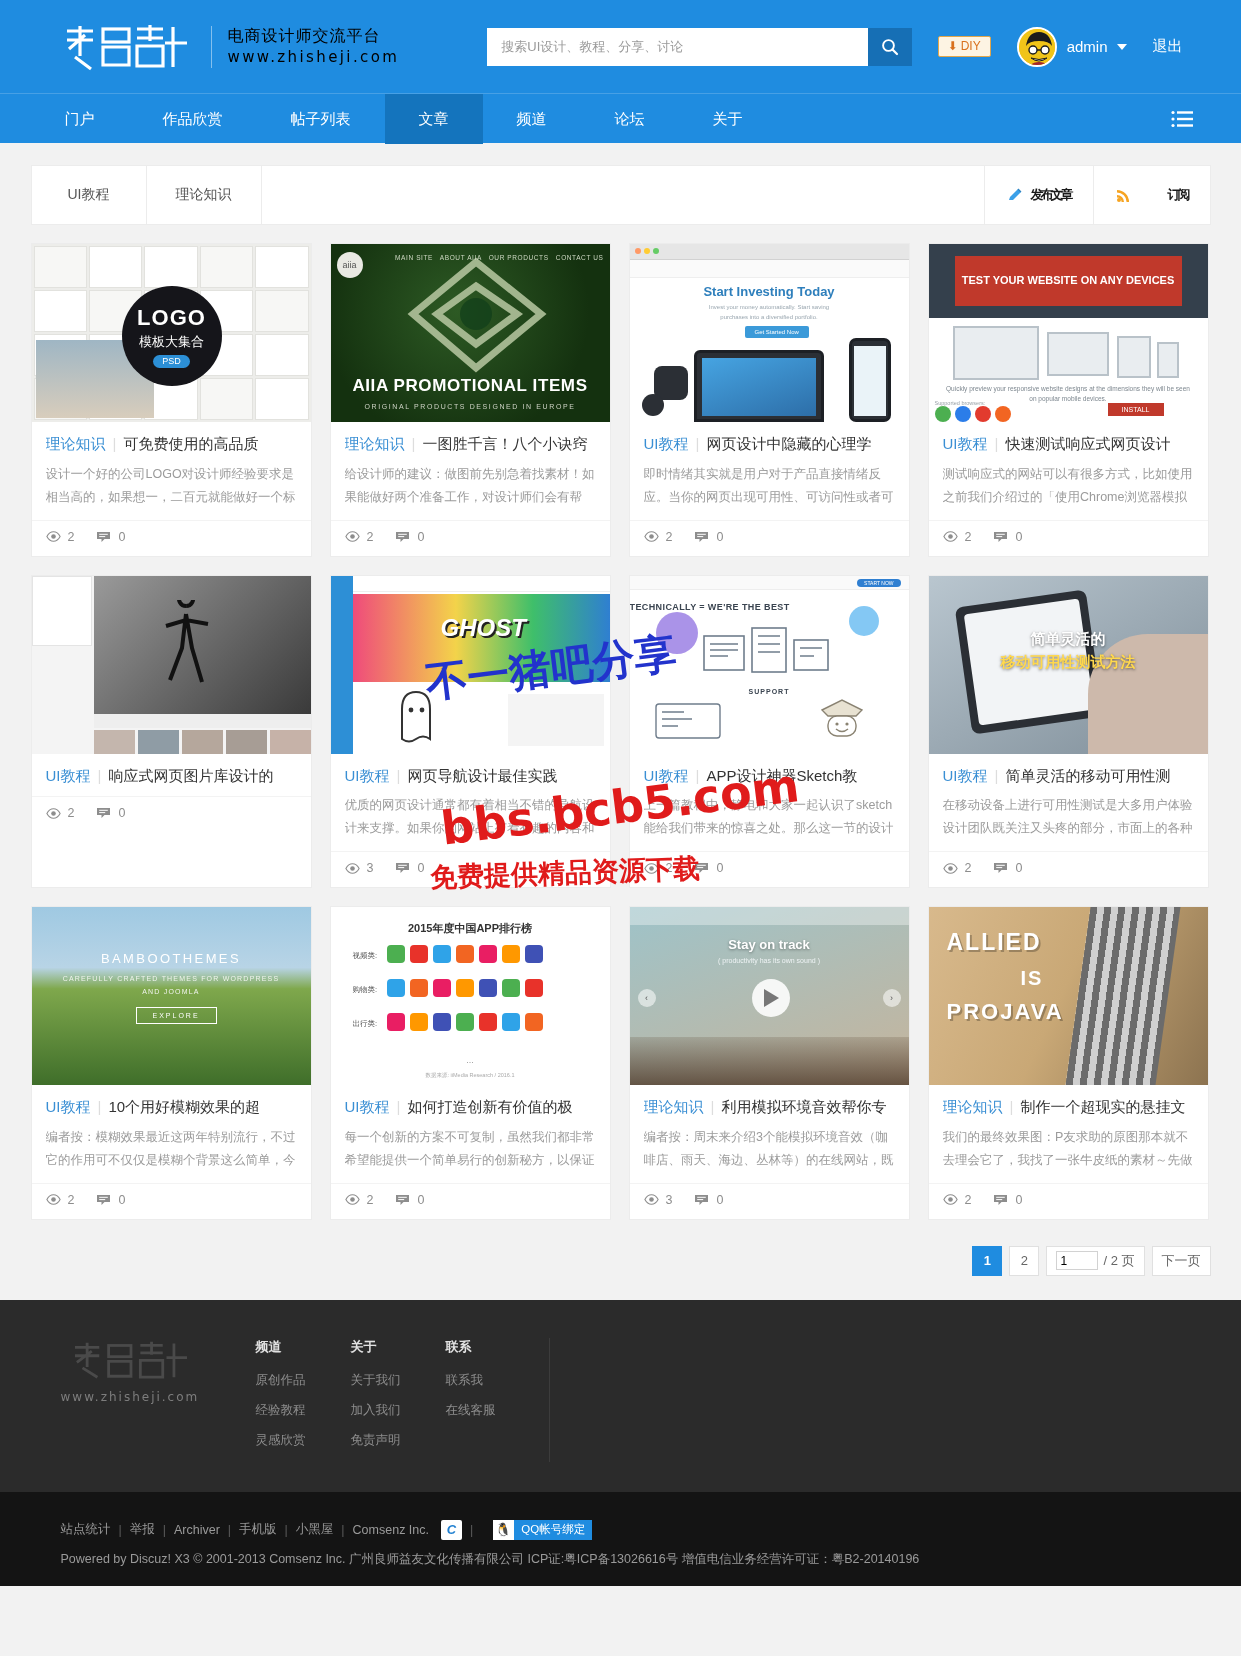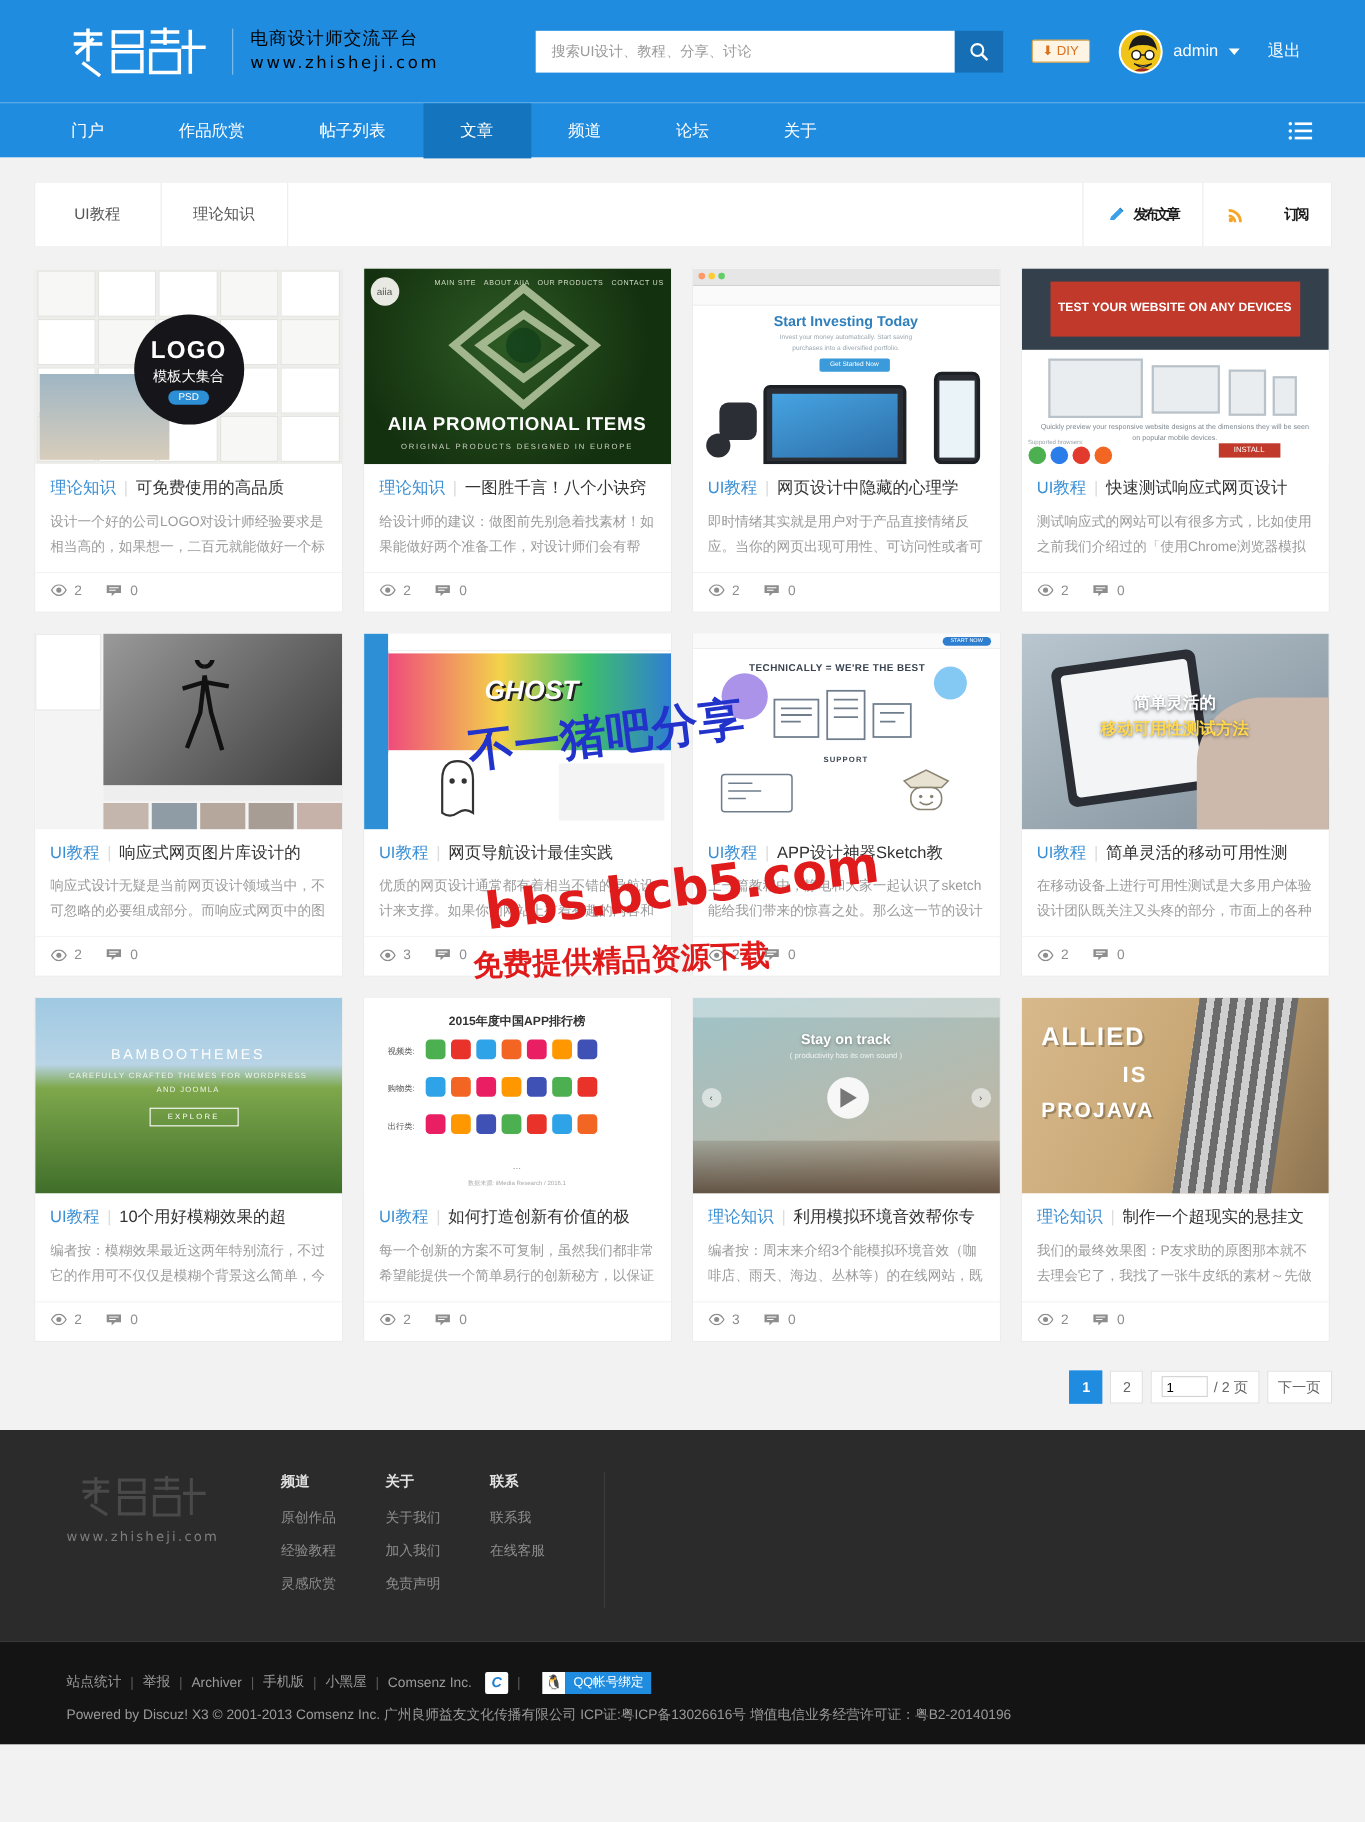--- a/index.html
+++ b/index.html
@@ -436,21 +436,20 @@
               <div style="background:#a79d95"></div>
               <div style="background:#c6b2a8"></div>
         </div>
           </div>
      <div class="card-body">
        <div class="card-title">
          <span class="cat">UI教程</span>
          <span class="bar">|</span>
          <span class="ttl">响应式网页图片库设计的</span>
        </div>
-       <div class="card-desc">响应式设计无疑是当前网页设计领域当中，不可忽略的必要组成部分。而响应式网页中的图</div>
      </div>
      <div class="card-meta">
        <span class="meta-i">
          <svg width="15" height="11" viewBox="0 0 15 11">
                 <path d="M7.5 .8 C3.4 .8 .9 5.5 .9 5.5 S3.4 10.2 7.5 10.2 14.1 5.5 14.1 5.5 11.6 .8 7.5 .8Z" fill="none" stroke="#8d8d8d" stroke-width="1.1"></path>
                 <circle cx="7.5" cy="5.5" r="2.3" fill="#8d8d8d"></circle>
               </svg>
          <span>2</span>
        </span>
        <span class="meta-i">
@@ -506,21 +505,21 @@
        </span>
      </div>
         </div>
         <div class="card">
           <div class="thumb">
             <div style="position:absolute;inset:0;background:#fff"></div>
         <div style="position:absolute;left:0;right:0;top:0;height:14px;background:#fafafa;border-bottom:1px solid #eee"></div>
         <div style="position:absolute;right:8px;top:3px;background:#2f7fd1;color:#fff;font-size:5px;padding:1px 7px;border-radius:6px">START NOW</div>
         <div style="position:absolute;left:26px;top:36px;width:42px;height:42px;border-radius:50%;background:#8d6fe0;opacity:.75"></div>
         <div style="position:absolute;right:30px;top:30px;width:30px;height:30px;border-radius:50%;background:#5bb5f0;opacity:.75"></div>
-        <div style="position:absolute;left:0;right:16px;top:26px;text-align:center;color:#3a4450;font-size:9px;font-weight:bold;letter-spacing:.4px">TECHNICALLY = WE'RE THE BEST</div>
+        <div style="position:absolute;left:0;right:16px;top:26px;text-align:left;color:#3a4450;font-size:9px;font-weight:bold;letter-spacing:.4px">TECHNICALLY = WE'RE THE BEST</div>
         <svg style="position:absolute;left:72px;top:48px" width="130" height="58" viewBox="0 0 130 58">
               <g fill="none" stroke="#6f7d8c" stroke-width="1.6">
                 <rect x="2" y="12" width="40" height="34"></rect>
                 <rect x="50" y="4" width="34" height="44"></rect>
                 <rect x="92" y="16" width="34" height="30"></rect>
                 <path d="M8 20h28M8 26h28M8 32h18M56 12h22M56 20h22M56 28h22M98 24h22M98 32h14"></path>
               </g>
             </svg>
         <div style="position:absolute;left:0;right:0;top:112px;text-align:center;color:#3a4450;font-size:7px;font-weight:bold;letter-spacing:1px">SUPPORT</div>
         <svg style="position:absolute;left:186px;top:122px" width="52" height="48" viewBox="0 0 52 48">
@@ -739,21 +738,21 @@
          <span>0</span>
        </span>
      </div>
         </div>
         <div class="card">
           <div class="thumb">
             <div style="position:absolute;inset:0;background:linear-gradient(115deg,#d8b98c 0%,#c9a876 48%,#8c7350 100%)"></div>
         <div style="position:absolute;right:40px;top:0;bottom:0;width:90px;background:repeating-linear-gradient(90deg,#6b6b6b 0 7px,#cfcfcf 7px 14px);transform:skewX(-8deg)"></div>
         <div style="position:absolute;left:18px;top:22px;color:#fff;font-size:23px;font-weight:bold;letter-spacing:2px;text-shadow:2px 2px 0 rgba(0,0,0,.25)">ALLIED</div>
         <div style="position:absolute;left:92px;top:60px;color:#fff;font-size:20px;font-weight:bold;letter-spacing:2px">IS</div>
-        <div style="position:absolute;left:18px;top:92px;color:#fff;font-size:19px;font-weight:bold;letter-spacing:2px;text-shadow:2px 2px 0 rgba(0,0,0,.25)">PROJAVA</div>
+        <div style="position:absolute;left:18px;top:92px;color:#fff;font-size:22px;font-weight:bold;letter-spacing:2px;text-shadow:2px 2px 0 rgba(0,0,0,.25)">PROJAVA</div>
           </div>
      <div class="card-body">
        <div class="card-title">
          <span class="cat">理论知识</span>
          <span class="bar">|</span>
          <span class="ttl">制作一个超现实的悬挂文</span>
        </div>
        <div class="card-desc">我们的最终效果图：P友求助的原图那本就不去理会它了，我找了一张牛皮纸的素材～先做</div>
      </div>
      <div class="card-meta">

